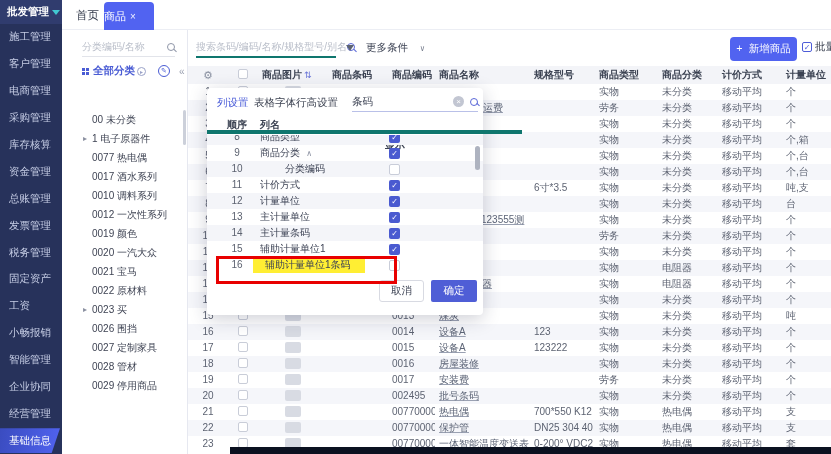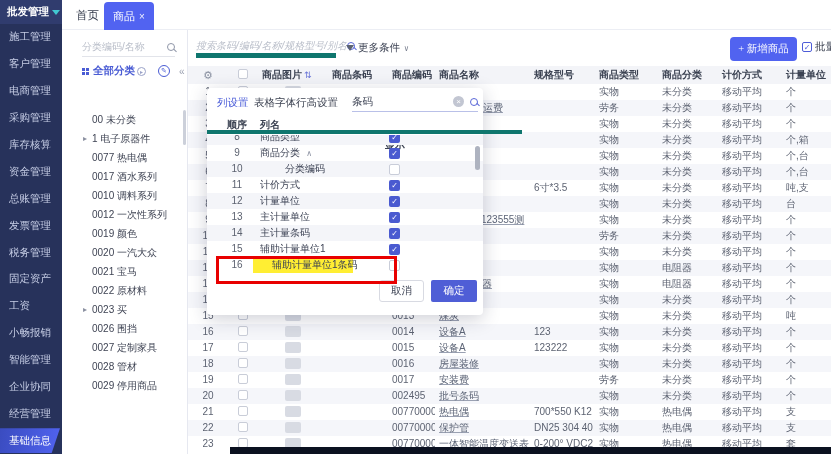--- a/index.html
+++ b/index.html
@@ -19,21 +19,21 @@
     background:linear-gradient(100deg,#3a4cc0,#5163f0); clip-path:polygon(0 0,100% 0,86% 100%,0 100%); z-index:-1; }
   .nav-item.active { z-index:1; }
 
   
   .topbar { position:absolute; left:62px; top:0; width:769px; height:30px; background:#fff;
     border-bottom:1px solid #eceef4; z-index:4; }
   .tab-home { position:absolute; left:8px; top:0; height:30px; display:flex; align-items:center;
     font-size:11.5px; color:#3a4050; padding:0 6px; cursor:pointer; }
   .tab-goods { position:absolute; left:42px; top:2px; height:28px; width:50px; background:#5163f1;
     border-radius:4px 4px 0 0; color:#fff; font-size:11px; display:flex; align-items:center;
-    justify-content:center; gap:4px; cursor:pointer; }
+    justify-content:flex-start; gap:4px; cursor:pointer; }
   .tab-goods .x { font-size:10px; opacity:.9; }
 
   
   .catpanel { position:absolute; left:62px; top:30px; width:126px; height:424px; background:#fff;
     border-right:1px solid #e6e8f0; z-index:3; }
   .cat-search { position:absolute; left:20px; top:8px; width:93px; height:19px;
     border-bottom:1px solid #e2e4ea; display:flex; align-items:center; justify-content:space-between; }
   .cat-search .ph { font-size:10px; color:#b9bec9; white-space:nowrap; }
   .mag { width:8px; height:8px; border:1.3px solid #8f96a8; border-radius:50%; position:relative; flex:none; }
   .mag::after { content:""; position:absolute; width:4px; height:1.3px; background:#8f96a8;
@@ -51,30 +51,30 @@
   .collapse-ic { font-size:10px; color:#9aa0b0; margin-left:9px; cursor:pointer; }
   .catlist { position:absolute; left:0; top:52px; width:126px;margin-top:28px; }
   .cat-item { height:19px; display:flex; align-items:center; padding-left:30px; font-size:10px;
     color:#3f4454; white-space:nowrap; cursor:pointer; position:relative; }
   .cat-item .caret { position:absolute; left:21px; font-size:8px; color:#8a8fa0; }
   .cat-thumb { position:absolute; right:1px; top:80px; width:3px; height:35px; background:#ccd0da; border-radius:2px; }
 
   
   .main { position:absolute; left:188px; top:30px; width:643px; height:424px; background:#fff; }
   .toolbar { position:absolute; left:0; top:0; width:643px; height:36px; background:#fff; }
-  .tsearch { position:absolute; left:8px; top:8px; width:140px; height:20px; border-bottom:5px solid #0f766e;
-    display:flex; align-items:center; justify-content:space-between; cursor:text;font-style:italic; }
+  .tsearch { position:absolute; left:8px; top:8px; width:140px; height:20px; border-bottom:2px solid #0f766e;
+    display:flex; align-items:center; justify-content:space-between; cursor:text; }
   .tsearch .ph { font-size:10px; color:#b9bec9; white-space:nowrap; }
-  .more { position:absolute; left:158px; top:8px; height:20px; display:flex; align-items:center; gap:4px;
+  .more { position:absolute; left:158px; top:8px; height:20px; display:flex; align-items:center; gap:12px;
     font-size:10.5px; color:#3f4556; cursor:pointer;font-family:Liberation Mono, monospace; }
   .funnel { width:0; height:0; border-left:4px solid transparent; border-right:4px solid transparent;
     border-top:6px solid #5c6372; position:relative; }
   .more .dn { font-size:8px; color:#7a8090; }
   .addbtn { position:absolute; left:542px; top:7px; width:67px; height:24px; background:#5163f0; color:#fff;
-    border:none; border-radius:4px; font-size:10.5px; cursor:pointer; font-family:Liberation Serif, serif;text-align:center; }
+    border:none; border-radius:4px; font-size:10.5px; cursor:pointer; font-family:Liberation Mono, monospace;text-align:center; }
   .batch { position:absolute; left:614px; top:10px; display:flex; align-items:center; gap:3px;
     font-size:10.5px; color:#3a4050; white-space:nowrap; cursor:pointer; }
   .batch-ic { width:10px; height:10px; border:1.3px solid #4d5cd8; border-radius:2px; color:#4d5cd8;
     font-size:8px; display:flex; align-items:center; justify-content:center; flex:none; }
 
   .grid { display:grid; grid-template-columns:40px 30px 70px 60px 47px 95px 65px 63px 60px 64px 49px; }
   .thead { position:absolute; left:0; top:36px; width:643px; height:18px; background:#f3f4f8;
     font-size:10px; font-weight:bold; color:#3b4252; }
   .thead > div { line-height:18px; padding-left:4px; white-space:nowrap; overflow:hidden; text-overflow:ellipsis; }
   .thead .cen { text-align:center; padding-left:0; }
@@ -111,21 +111,21 @@
   .m-row { height:16px; position:relative; font-size:10px; color:#3c4254; }
   .m-row.alt { background:#f4f5f9; }
   .m-row .num { position:absolute; left:18px; width:24px; text-align:center; line-height:16px; color:#5c6270; }
   .m-row .lab { position:absolute; left:53px; line-height:16px; white-space:nowrap; }
   .m-row .lab.ind { left:78px; }
   .m-row .grpcaret { font-size:8px; color:#8a90a0; margin-left:4px; }
   .m-row .mcb { position:absolute; left:182px; top:3px; width:11px; height:11px; border-radius:2px;
     cursor:pointer; }
   .mcb.on { background:#4a5ad0; color:#fff; font-size:8px; line-height:11px; text-align:center; }
   .mcb.off { background:#fff; border:1px solid #c9cdd9; }
-  .hl-lab { background:#ffee33; width:100px; padding-left:19px; left:46px !important; }
+  .hl-lab { background:#ffee33; width:112px; padding-left:12px; left:46px !important; }
   .m-thumb { position:absolute; right:3px; top:58px; width:5px; height:24px; background:#aeb3c0; border-radius:3px; }
   .m-cancel { position:absolute; left:172px; top:192px; width:45px; height:22px; background:#fff;
     border:1px solid #d8dae2; border-radius:3px; font-size:10.5px; color:#3f4556; cursor:pointer; font-family:inherit; }
   .m-ok { position:absolute; left:224px; top:192px; width:46px; height:22px; background:#4f5ed6;
     border:none; border-radius:2px; font-size:10.5px; color:#fff; cursor:pointer; font-family:inherit; }
   .redbox { position:absolute; left:216px; top:256px; width:181px; height:28px;
     border:3px solid #e80000; z-index:12; pointer-events:none; }
 </style>
 </head>
 <body>

